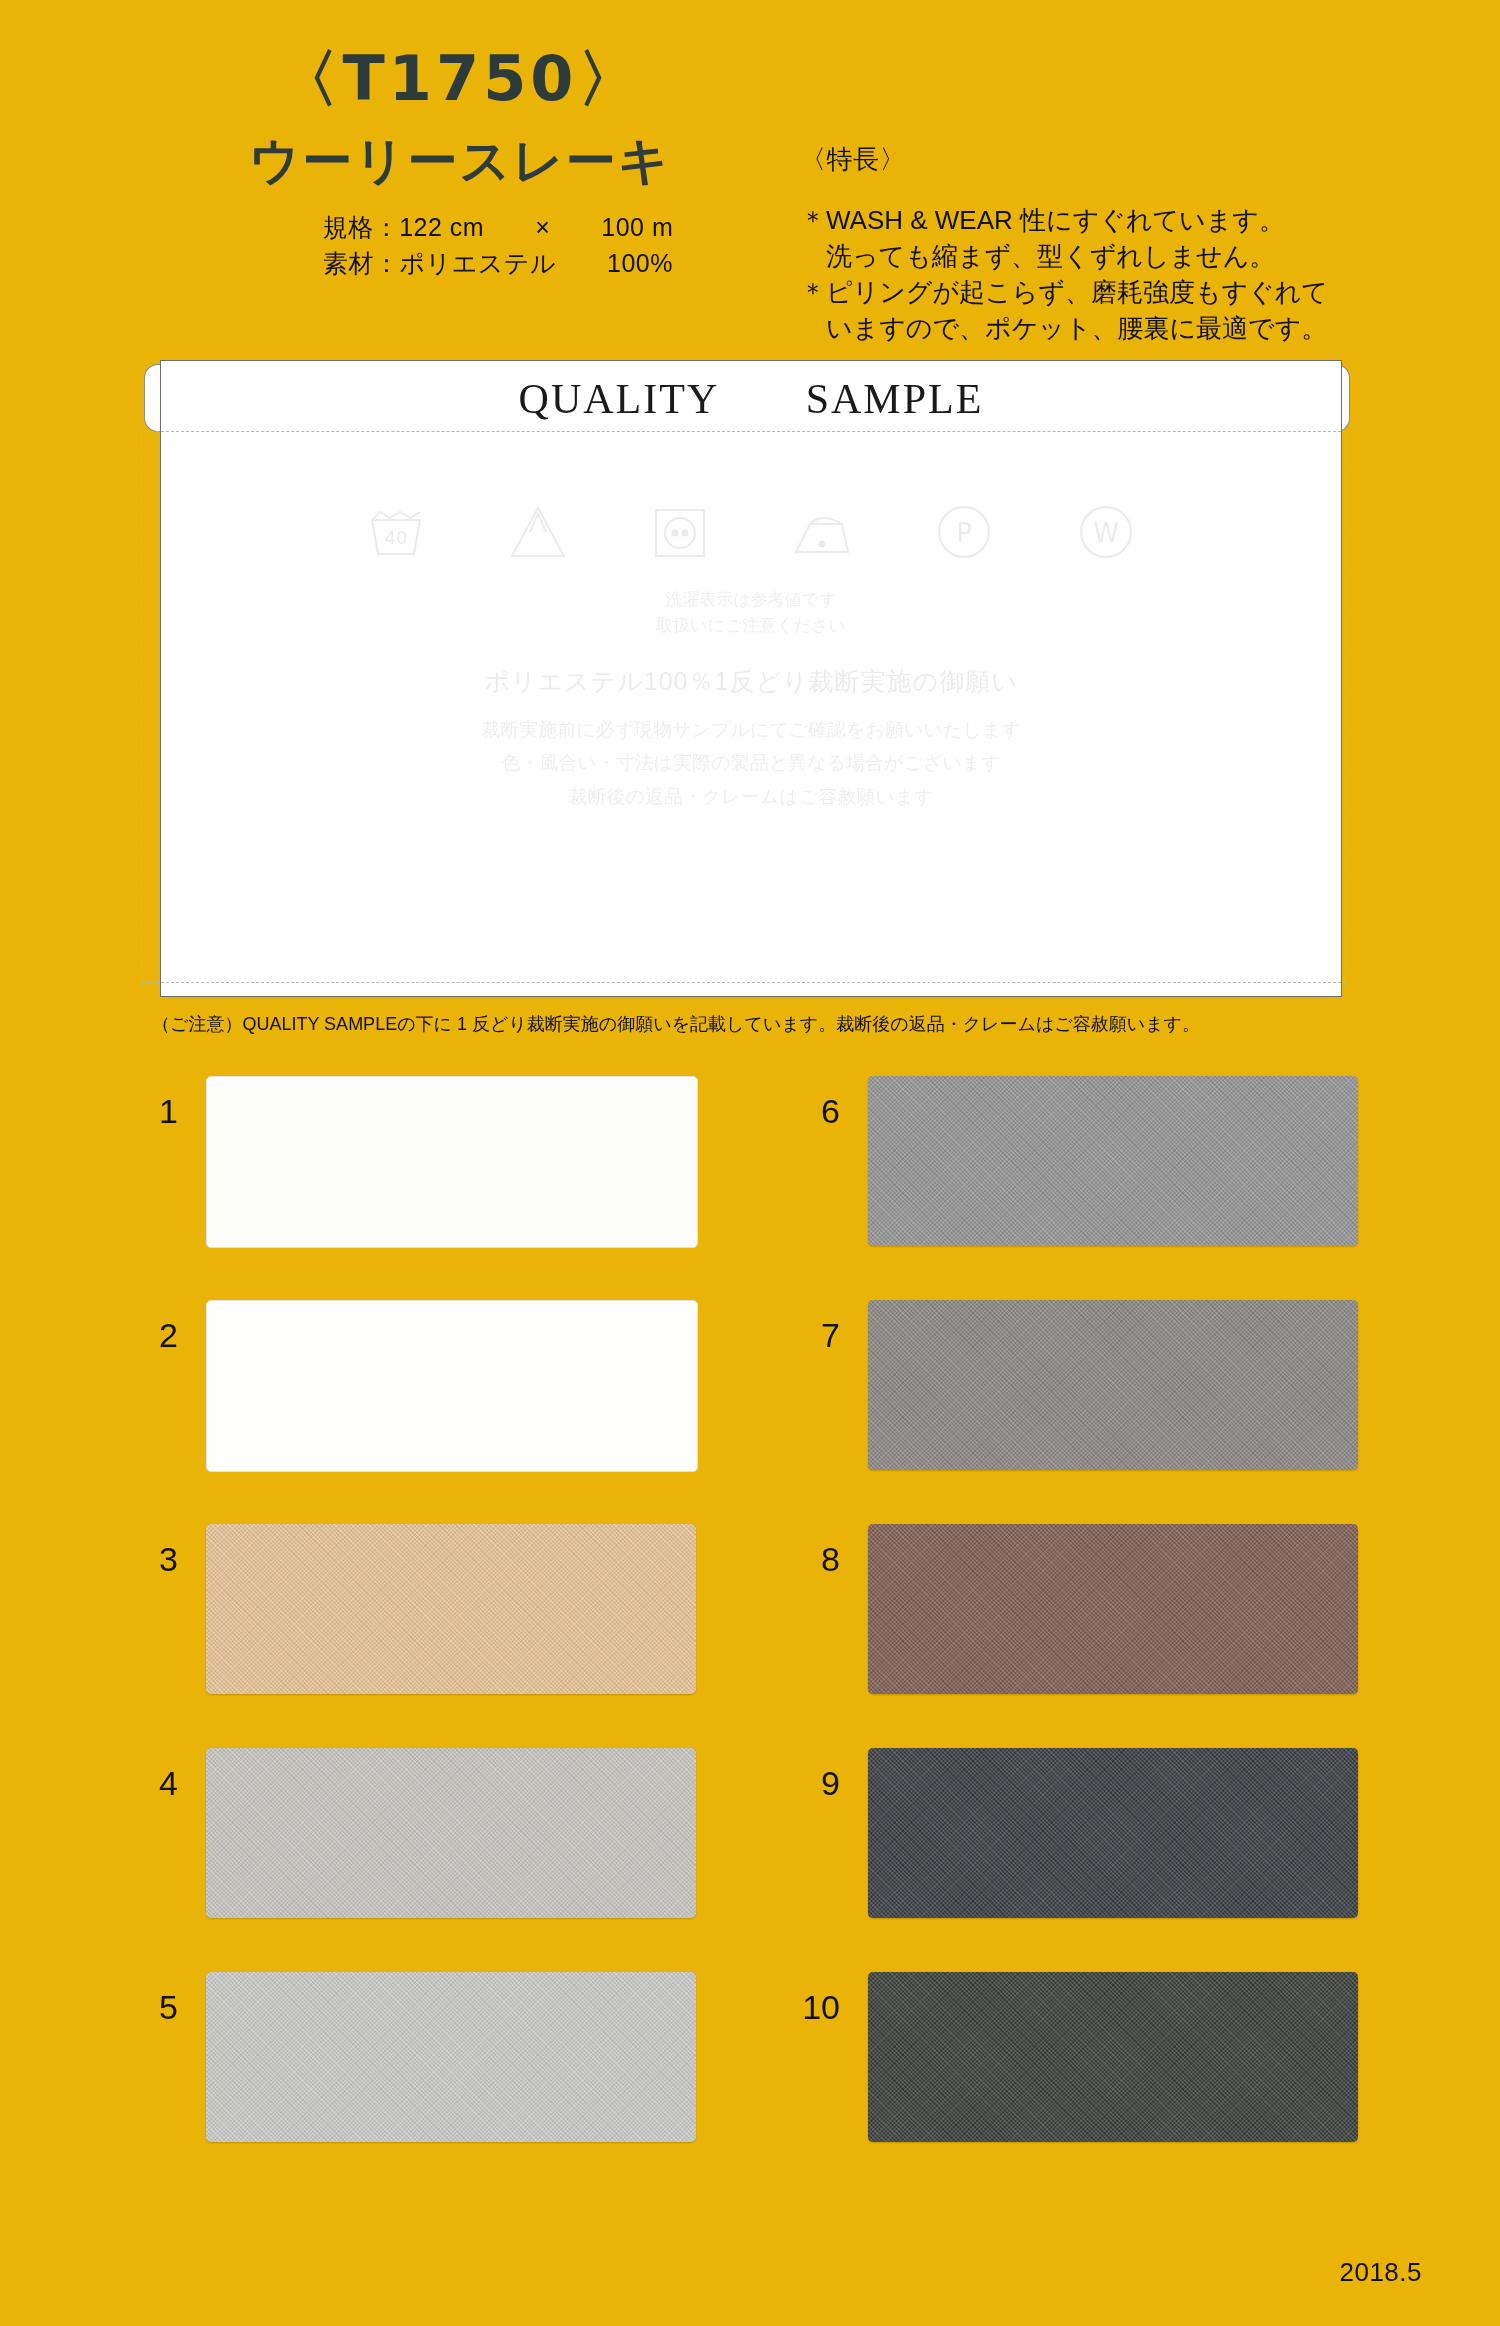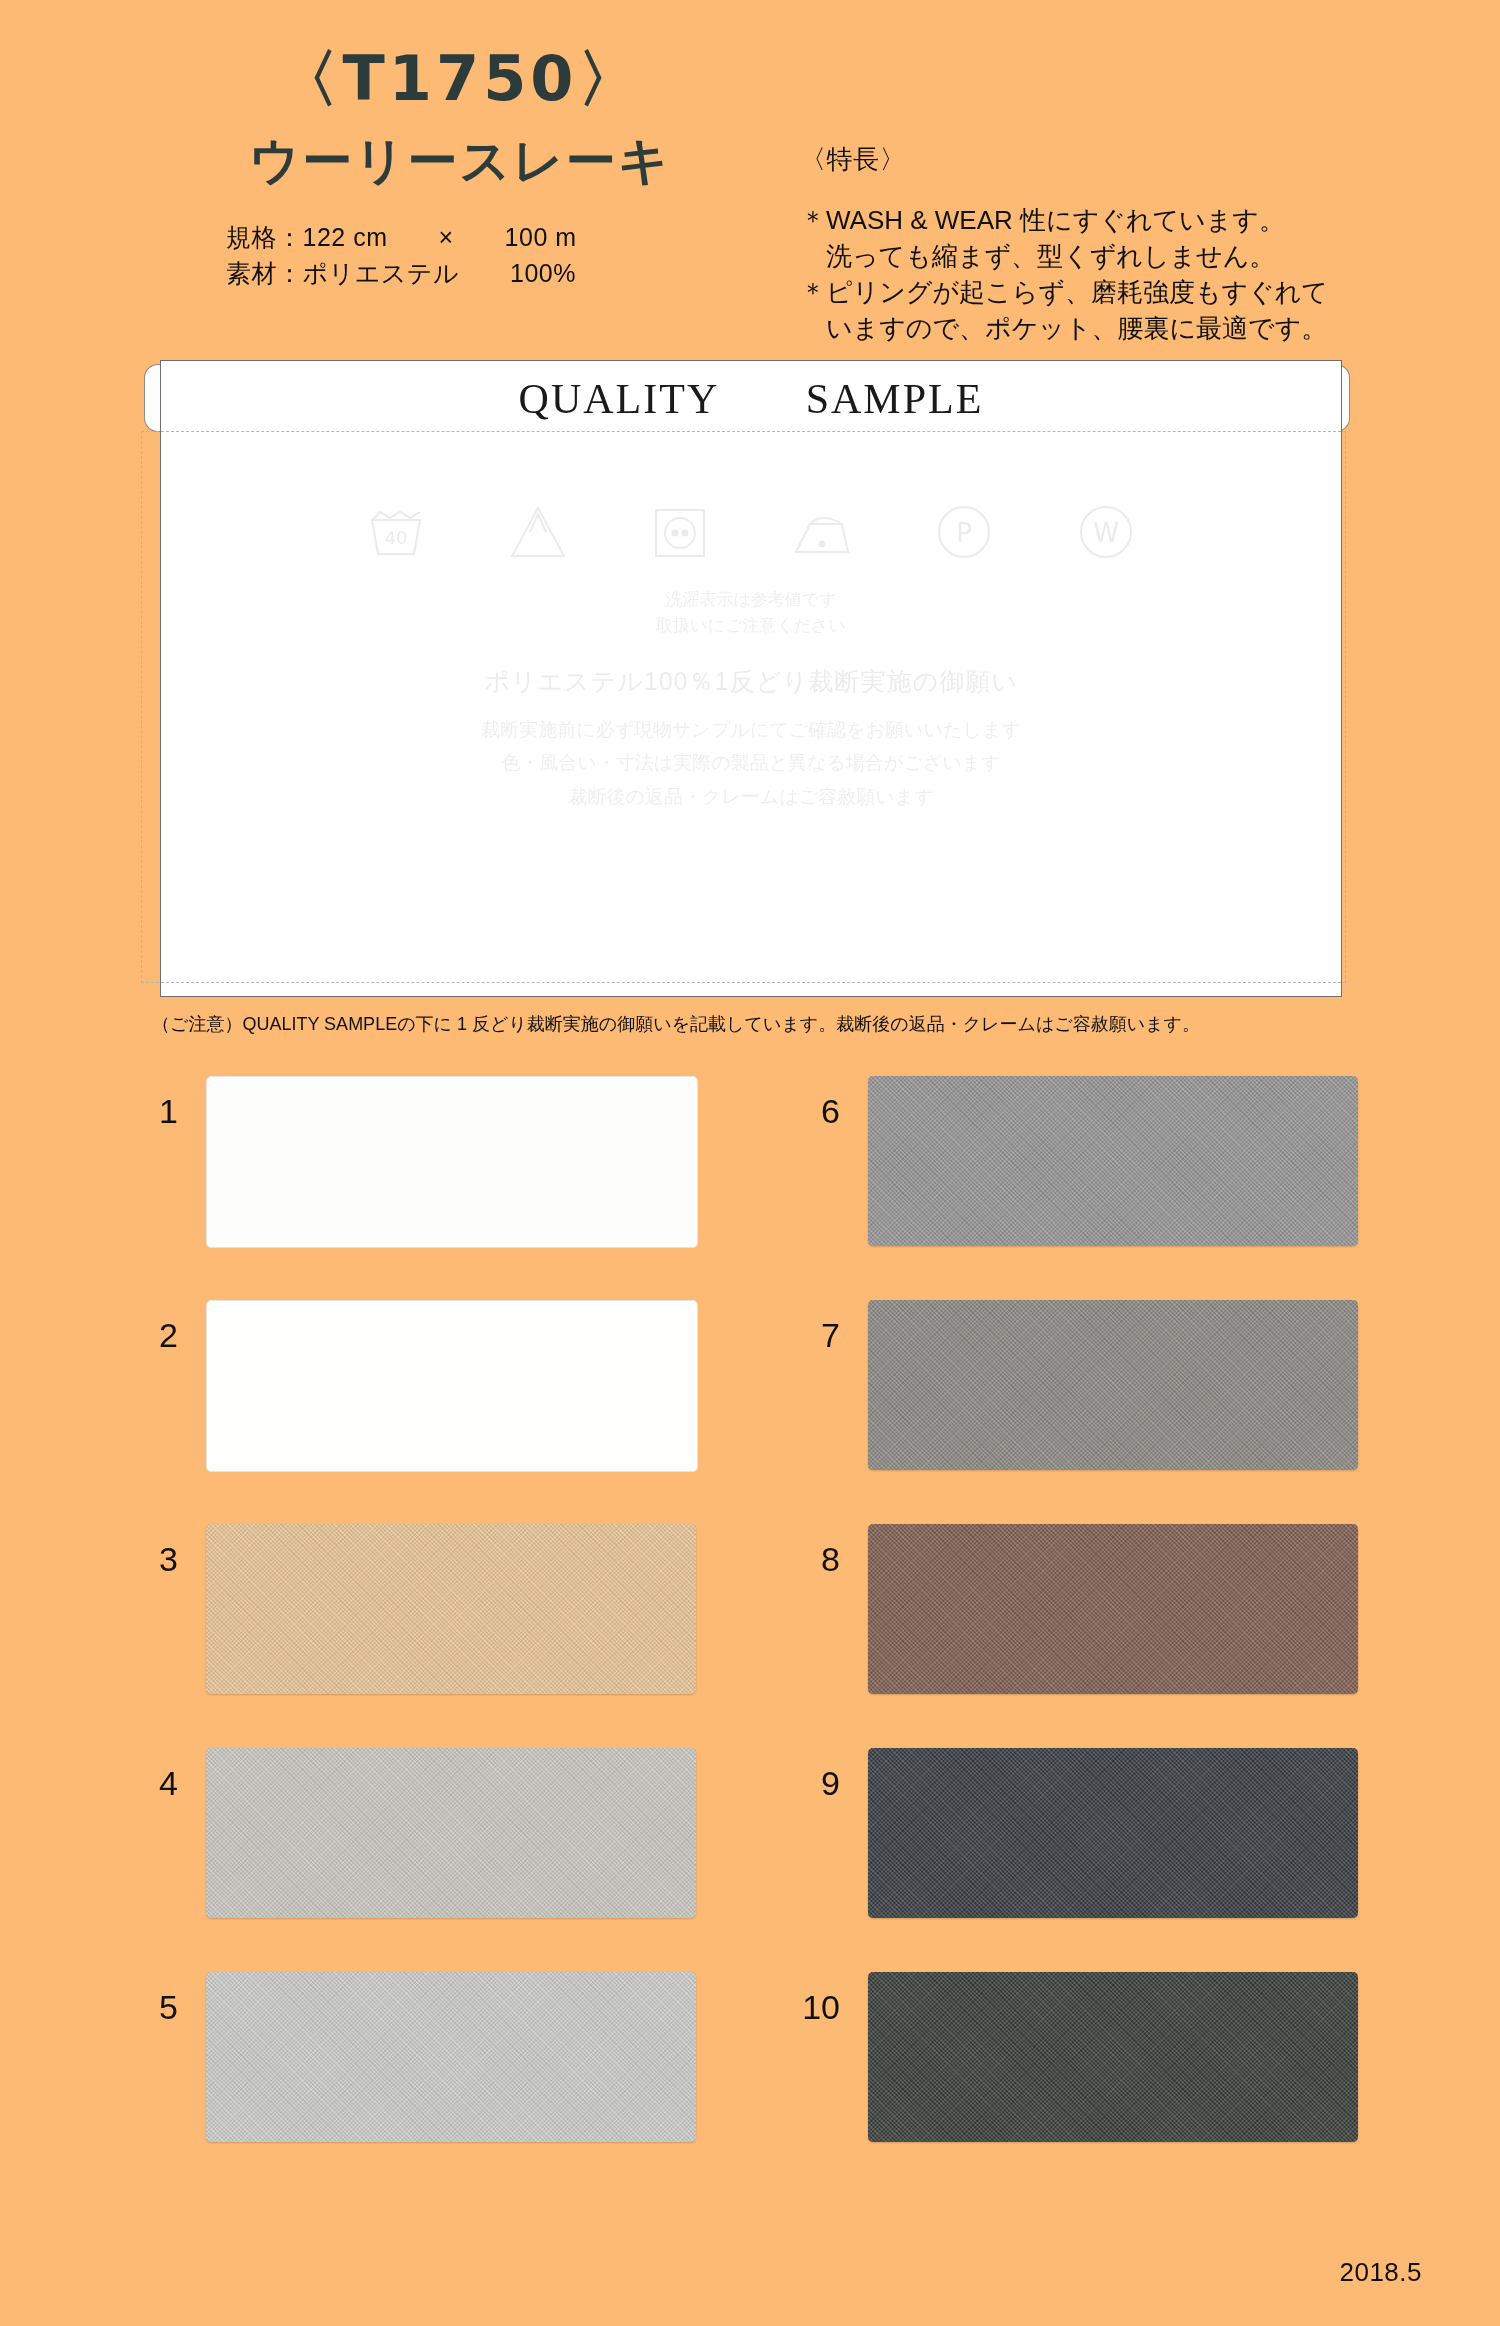--- a/index.html
+++ b/index.html
@@ -13,21 +13,21 @@
     position: relative;
     font-family: "Liberation Sans", "DejaVu Sans", sans-serif;
     color: #1a1a1a;
     overflow: hidden;
   }
 
   
   .page {
     position: absolute;
     inset: 0;
-    background: #fdba74;
+    background: #eab308;
   }
 
   
   .header {
     position: absolute;
     top: 0; left: 0; right: 0;
     height: 340px;
   }
 
   .title-block {
@@ -50,22 +50,22 @@
     font-family: Liberation Serif, serif;
     font-size: 50px;
     font-weight: bold;
     letter-spacing: 2px;
     color: #2e3b3b;
     line-height: 1;
     margin-top: 26px;
     white-space: nowrap;
   }
   .spec-lines {
-    margin-top: 34px;
-    text-align: left;
+    margin-top: 24px;
+    text-align: center;
     padding-left: 76px;
   }
   .spec-line {
     font-size: 25px;
     line-height: 1.42;
     color: #111;
     letter-spacing: 0.5px;
     white-space: pre;
   }
 

